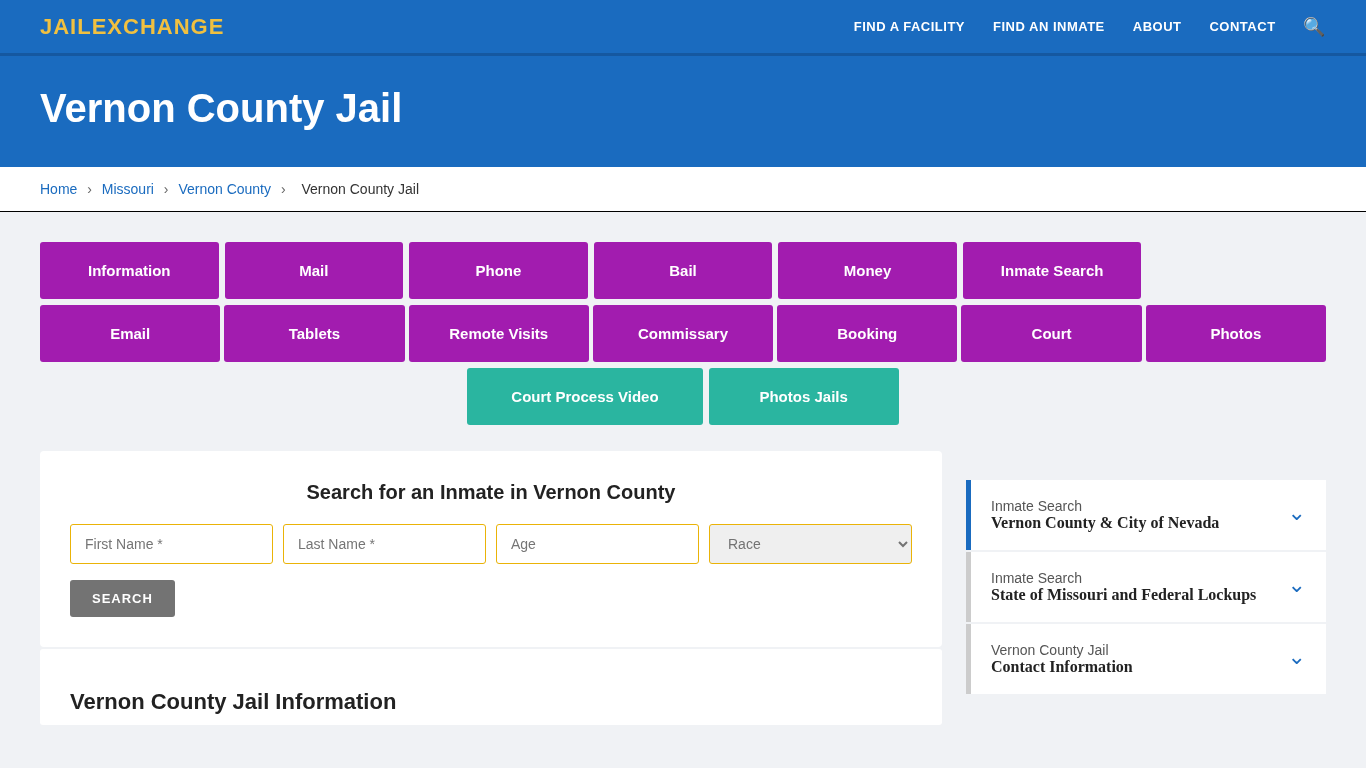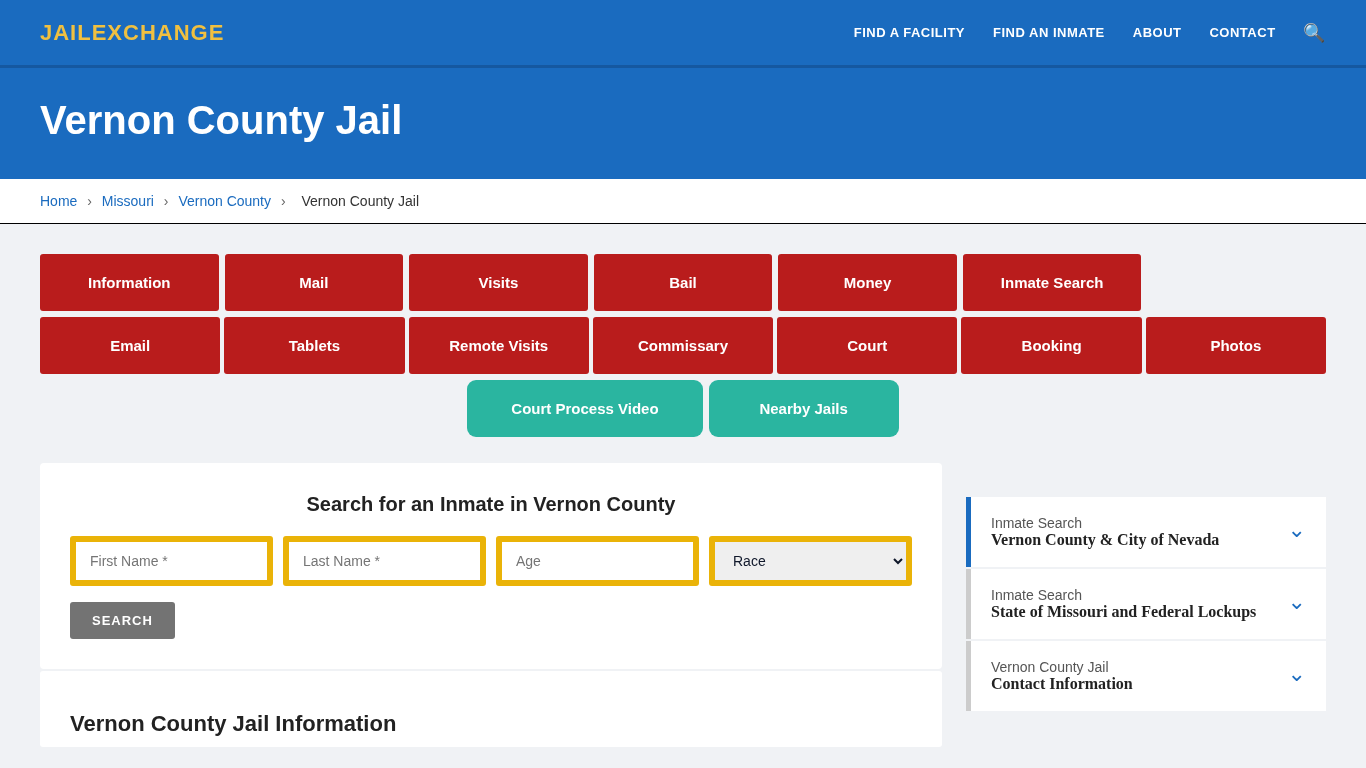--- a/index.html
+++ b/index.html
@@ -2,21 +2,21 @@
 <html><head>
   <meta charset="utf-8">
   <style>
     * { box-sizing: border-box; margin: 0; padding: 0; }
     body { font-family: Arial, sans-serif; background: #f0f2f5; color: #333; }
 
     
     header {
       background: #1a6bbf;
       padding: 0 40px;
-      height: 68px;
+      height: 56px;
       display: flex;
       align-items: center;
       justify-content: space-between;
       border-bottom: 3px solid #1558a0;
     }
     .logo {
       font-size: 22px;
       font-weight: 900;
       color: #fff;
       letter-spacing: 1px;
@@ -82,40 +82,40 @@
       gap: 4px;
       margin-bottom: 6px;
     }
     .button-grid-row3 {
       display: flex;
       justify-content: center;
       gap: 6px;
       margin-bottom: 26px;
     }
     .nav-btn {
-      background: #b91c1c;
+      background: #a21caf;
       color: #fff;
       border: none;
       padding: 20px 10px;
       font-size: 15px;
       font-weight: 600;
       cursor: pointer;
       border-radius: 3px;
       text-align: center;
       transition: background 0.15s;
     }
     .nav-btn-wide {
       background: #2ab5a0;
       color: #fff;
       border: none;
       padding: 20px 44px;
       font-size: 15px;
       font-weight: 600;
       cursor: pointer;
-      border-radius: 9px;
+      border-radius: 3px;
       text-align: center;
       min-width: 190px;
     }
 
     
     .lower {
       display: flex;
       gap: 24px;
       align-items: center;
     }
@@ -135,25 +135,25 @@
       margin-bottom: 20px;
       color: #222;
     }
     .search-fields {
       display: flex;
       gap: 10px;
       margin-bottom: 16px;
       flex-wrap: wrap;
     }
     .search-fields input, .search-fields select {
-      border: 6px solid #eab308;
+      border: 1px solid #eab308;
       border-radius: 3px;
       padding: 10px 14px;
       font-size: 14px;
-      color: #0f172a;
+      color: #737373;
       flex: 1;
       min-width: 100px;
     }
     .search-btn {
       background: #737373;
       color: #fff;
       border: none;
       padding: 11px 22px;
       font-size: 13px;
       font-weight: 700;
@@ -233,39 +233,39 @@
   <a>Vernon County</a>
   <span>›</span>
   <span class="current">Vernon County Jail</span>
 </div>
 
 <div class="main-area">
 
   <div class="button-grid">
     <button class="nav-btn">Information</button>
     <button class="nav-btn">Mail</button>
-    <button class="nav-btn">Visits</button>
+    <button class="nav-btn">Phone</button>
     <button class="nav-btn">Bail</button>
     <button class="nav-btn">Money</button>
     <button class="nav-btn">Inmate Search</button>
   </div>
 
   <div class="button-grid-row2">
     <button class="nav-btn">Email</button>
     <button class="nav-btn">Tablets</button>
     <button class="nav-btn">Remote Visits</button>
     <button class="nav-btn">Commissary</button>
+    <button class="nav-btn">Booking</button>
     <button class="nav-btn">Court</button>
-    <button class="nav-btn">Booking</button>
     <button class="nav-btn">Photos</button>
   </div>
 
   <div class="button-grid-row3">
     <button class="nav-btn nav-btn-wide">Court Process Video</button>
-    <button class="nav-btn nav-btn-wide">Nearby Jails</button>
+    <button class="nav-btn nav-btn-wide">Photos Jails</button>
   </div>
 
   <div class="lower">
 
     <div style="flex:1; min-width:0;">
       <div class="search-panel">
         <h2>Search for an Inmate in Vernon County</h2>
         <div class="search-fields">
           <input type="text" placeholder="First Name *" style="">
           <input type="text" placeholder="Last Name *" style="">

